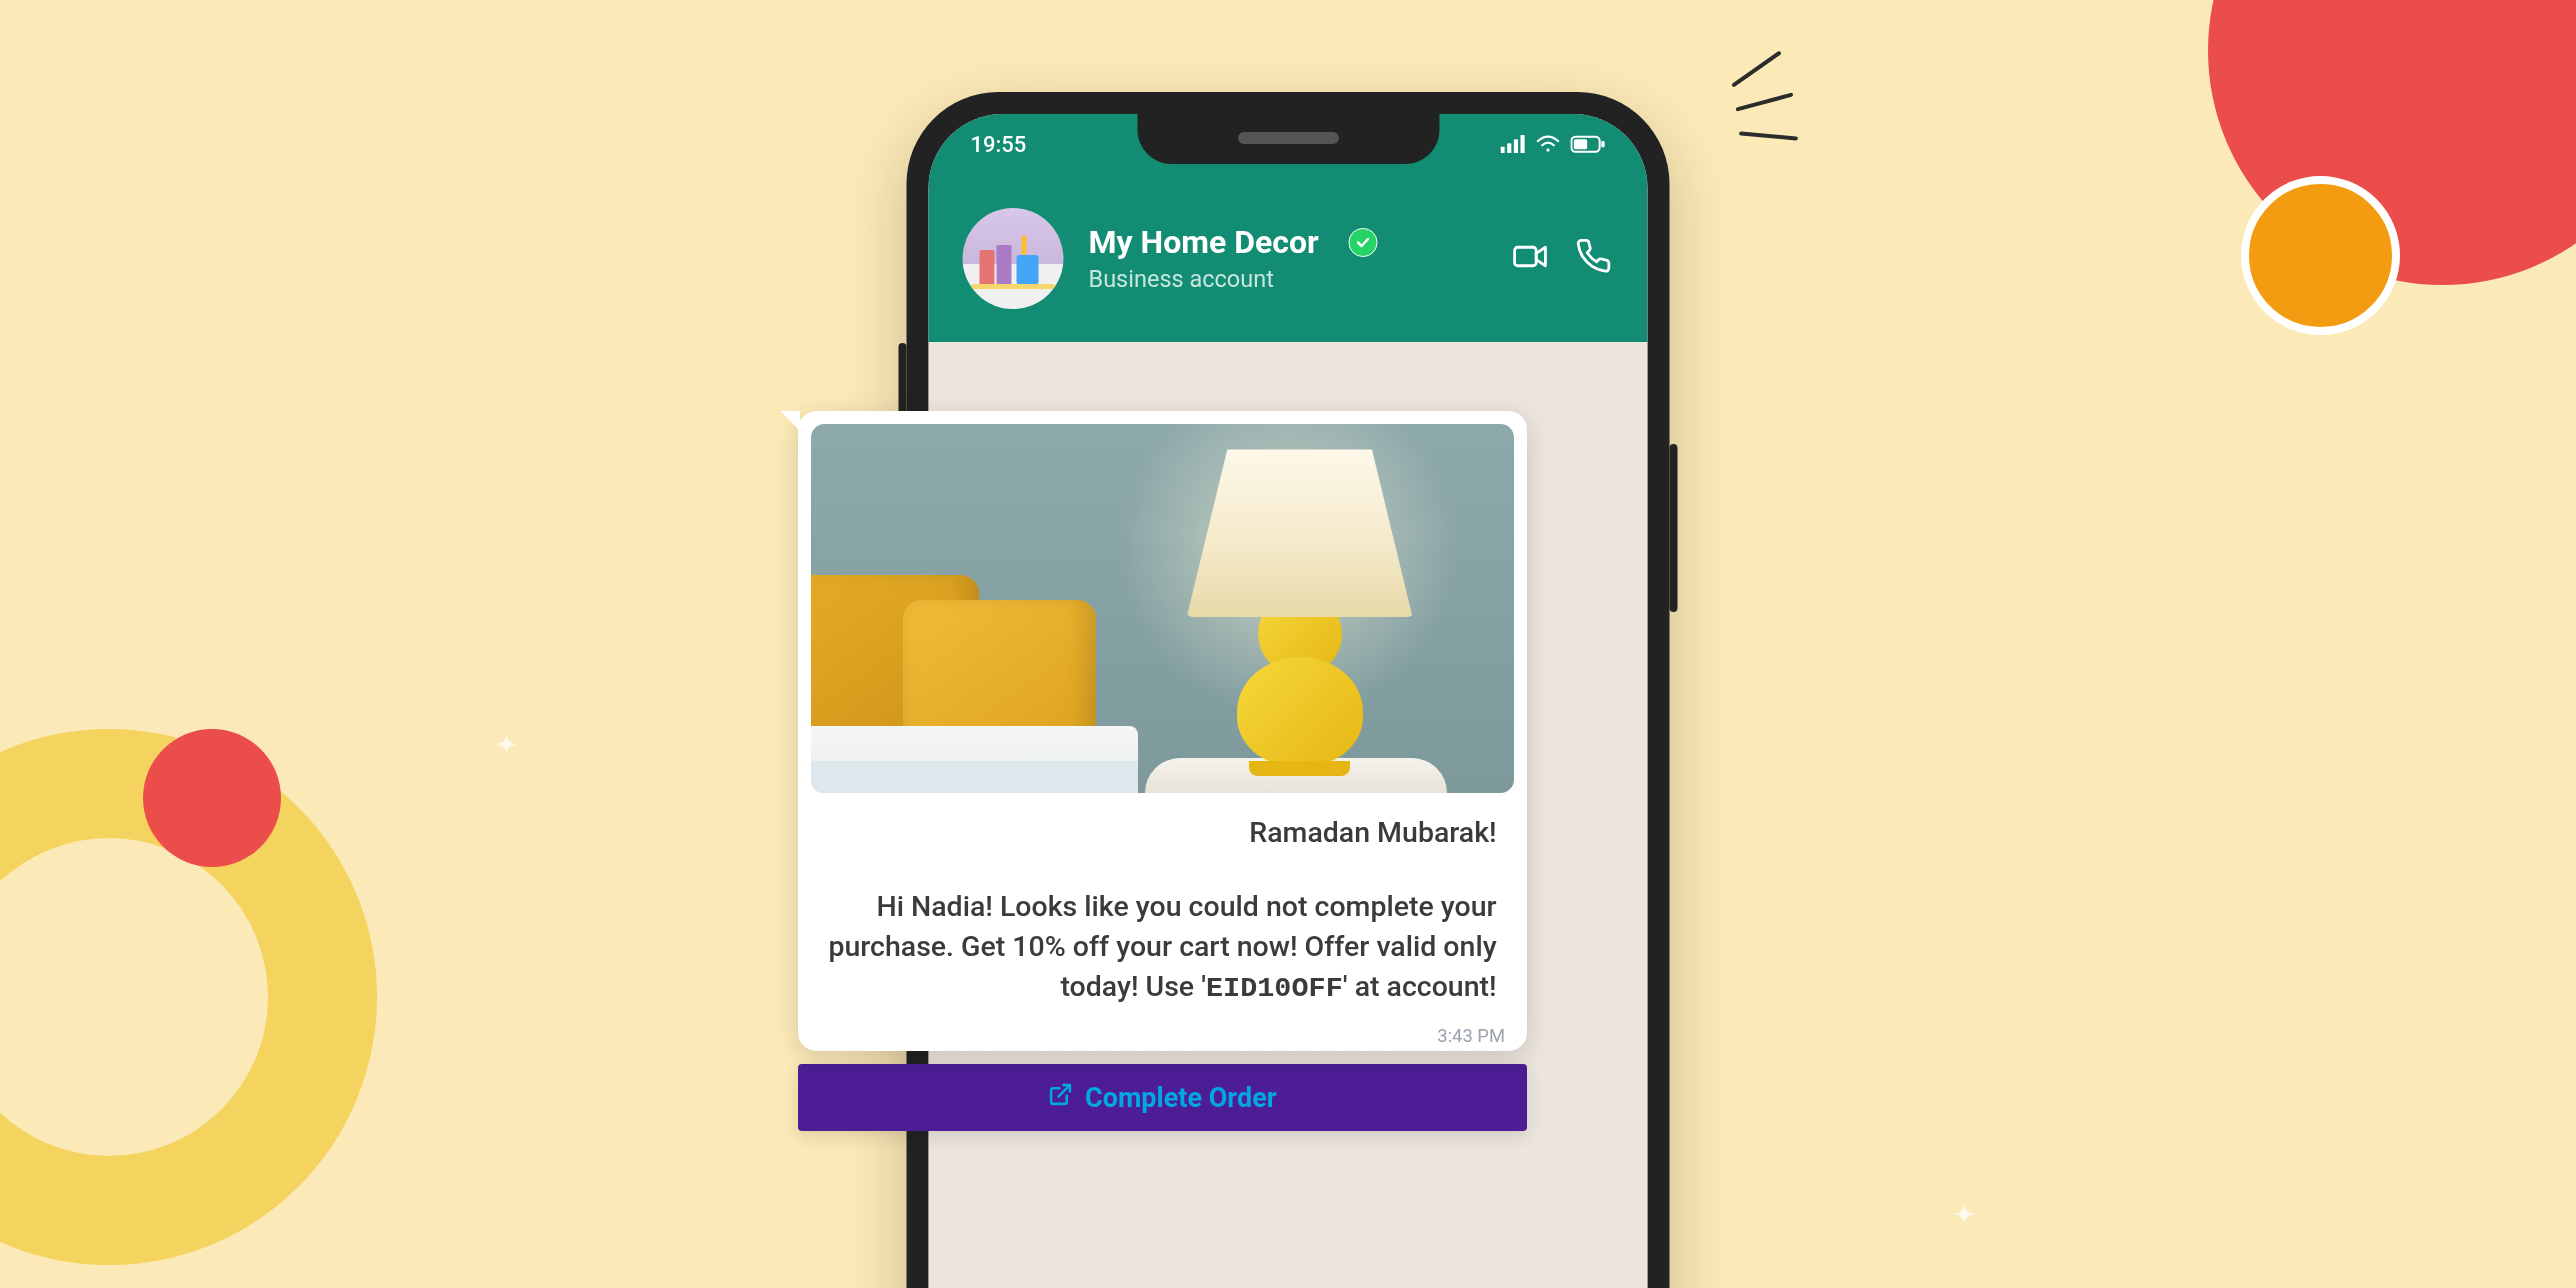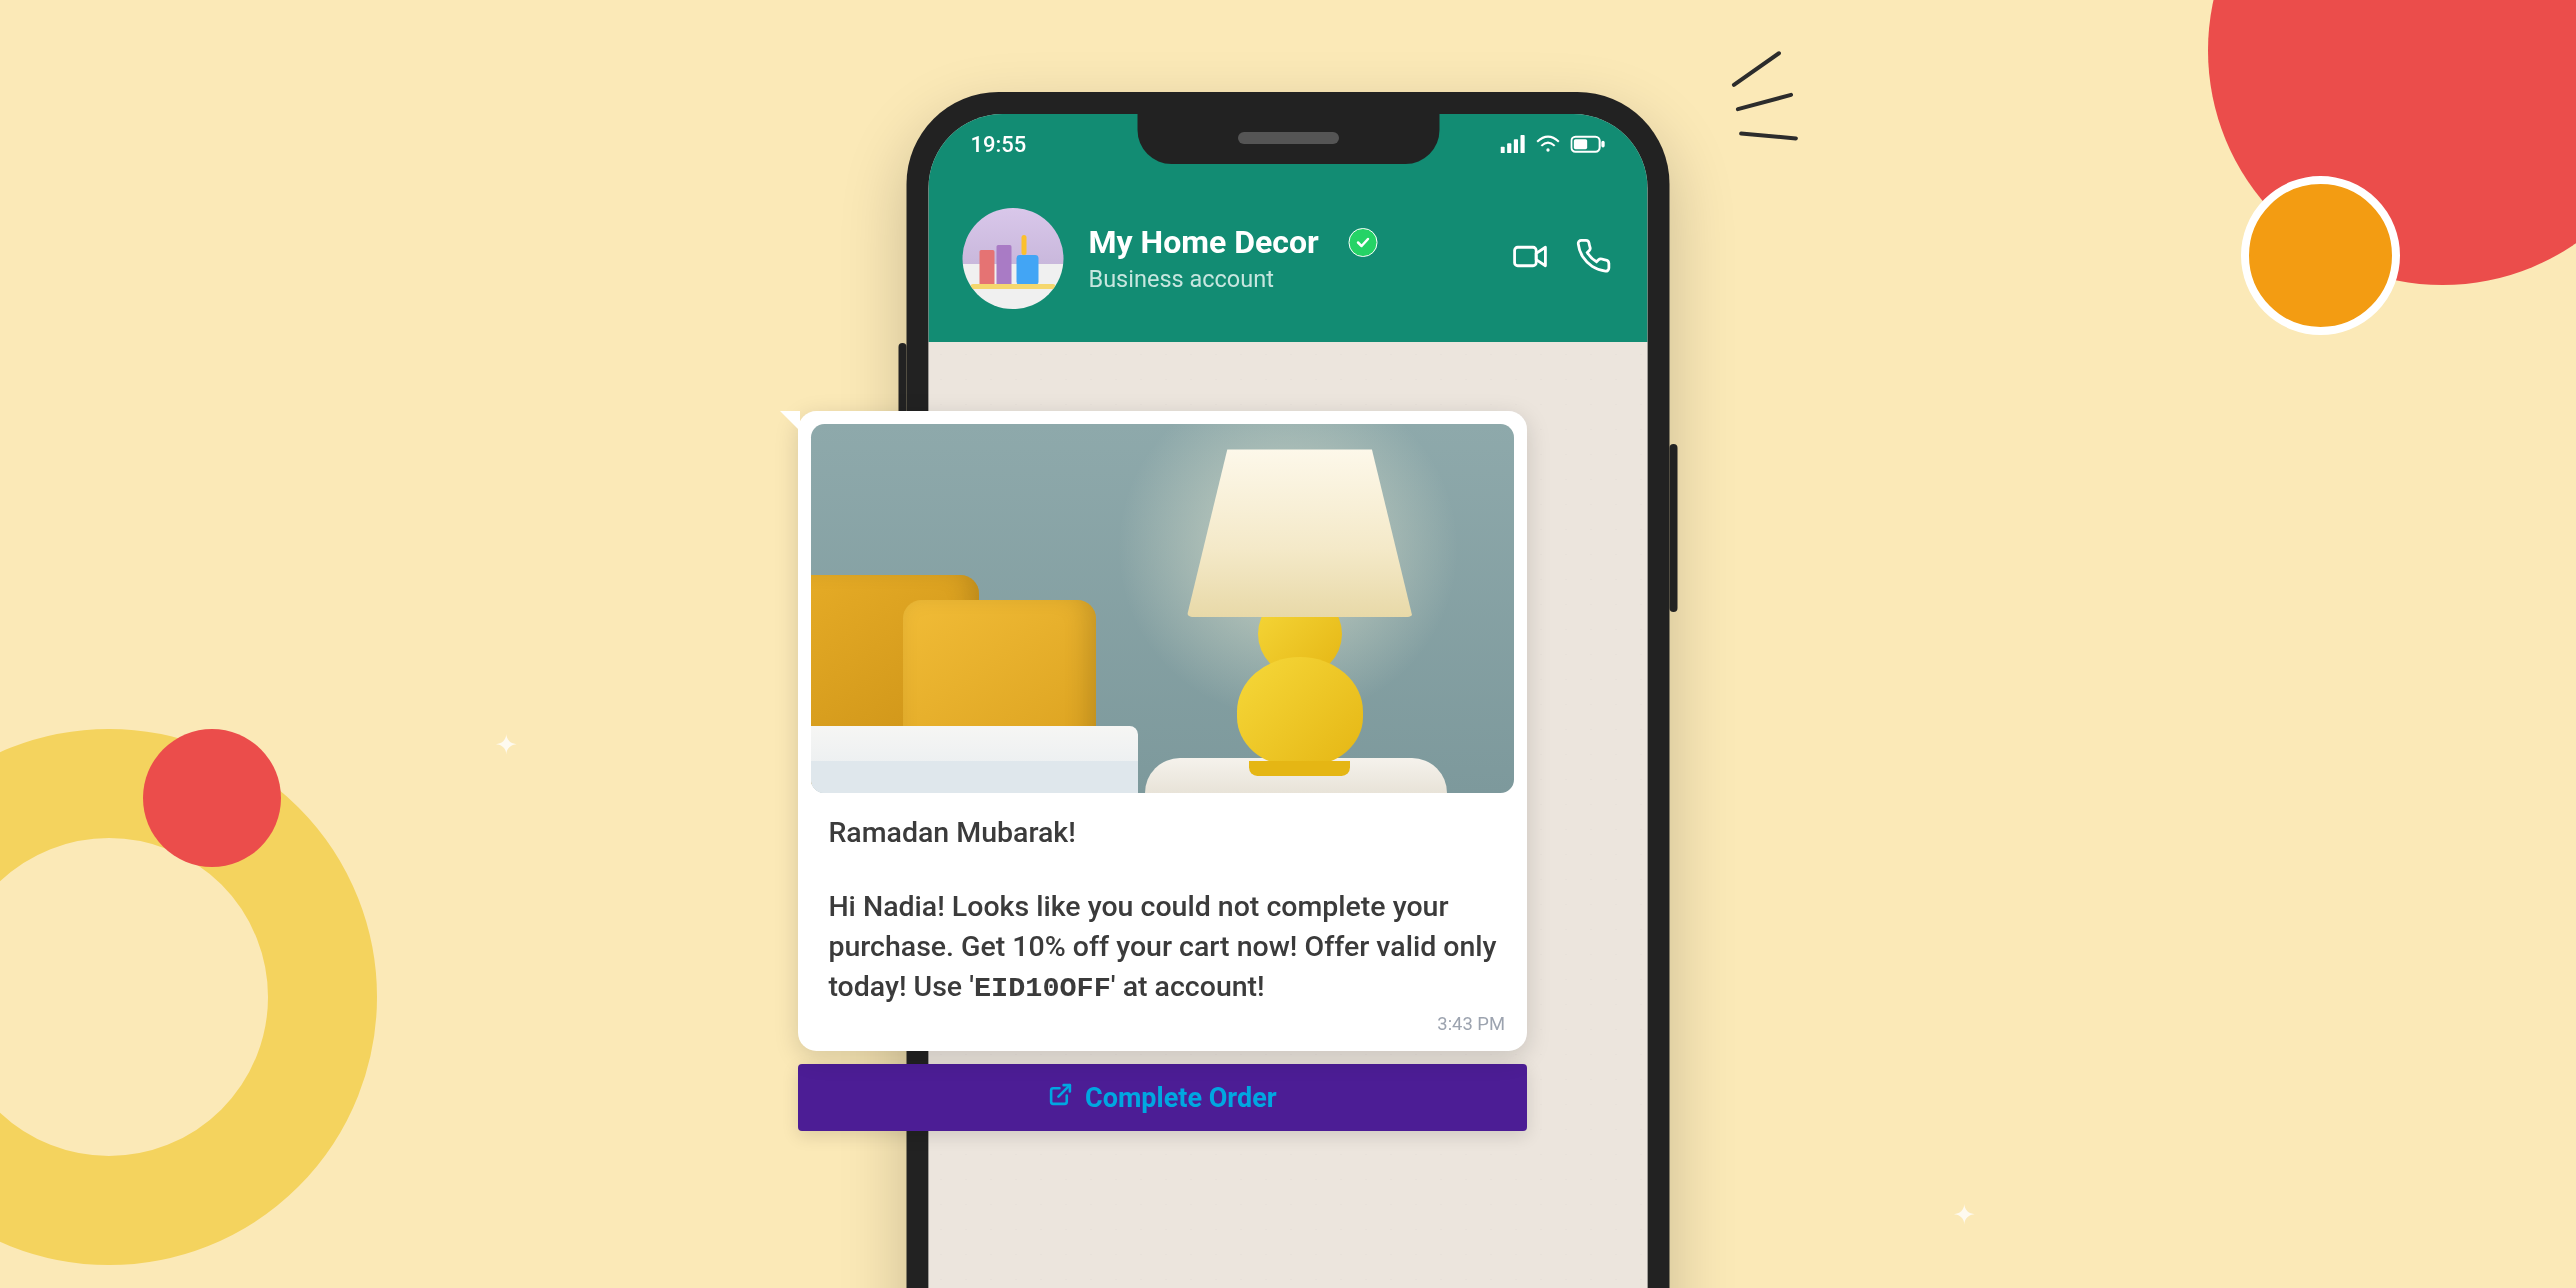--- a/index.html
+++ b/index.html
@@ -180,20 +180,21 @@
     left: 798px;
     width: 729px;
     z-index: 10;
   }
   .bubble {
     background: #fff;
     border-radius: 18.4px;
     box-shadow: 0 6.7px 25px rgba(0,0,0,.15);
     position: relative;
     padding: 13.4px 13.4px 42px 13.4px;
+    text-align: right;
   }
   .bubble::before {
     content:"";
     position:absolute;
     top: 0; left: -18.4px;
     width: 0; height: 0;
     border-top: 20px solid #fff;
     border-left: 20px solid transparent;
   }
   .msg-image {
@@ -240,21 +241,21 @@
     padding: 20px 17px 0 17px;
     font-size: 28.5px;
     line-height: 1.4;
     color: #3b3b3b;
     font-weight: 500;
   }
   .msg-text .greeting { display:block; margin-bottom: 34px; }
   .msg-text .bold { font-weight: 800; font-family: Liberation Mono, monospace; }
   .timestamp {
     position:absolute;
-    right: 22px; bottom: 17px;
+    right: 22px; bottom: 5px;
     font-size: 18.4px;
     color: #9ca3af;
   }
   .cta {
     margin-top: 13.4px;
     background: #4c1d95;
     border-radius: 4px;
     box-shadow: 0 5px 17px rgba(0,0,0,.12);
     height: 67px;
     display:flex;

